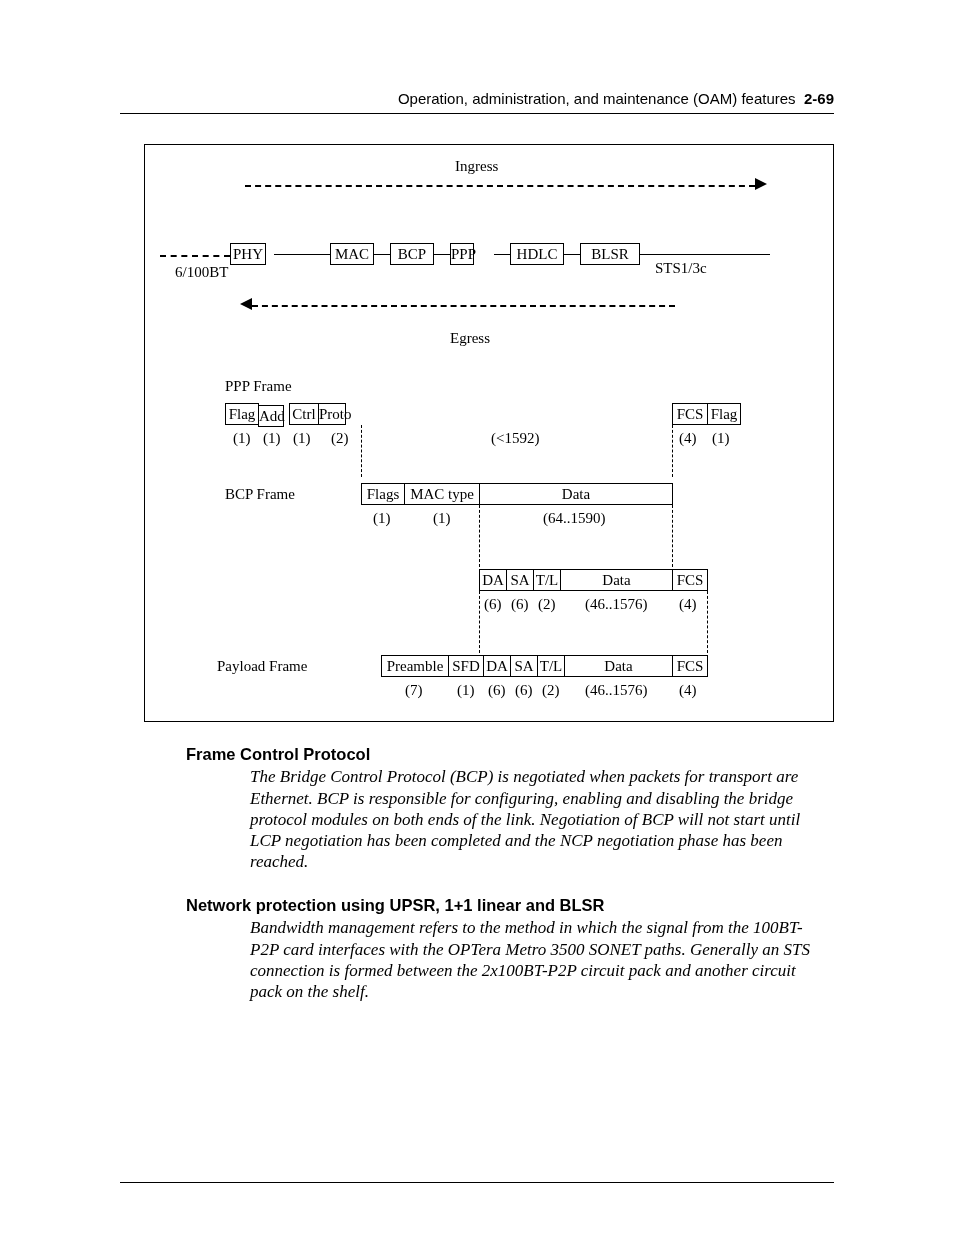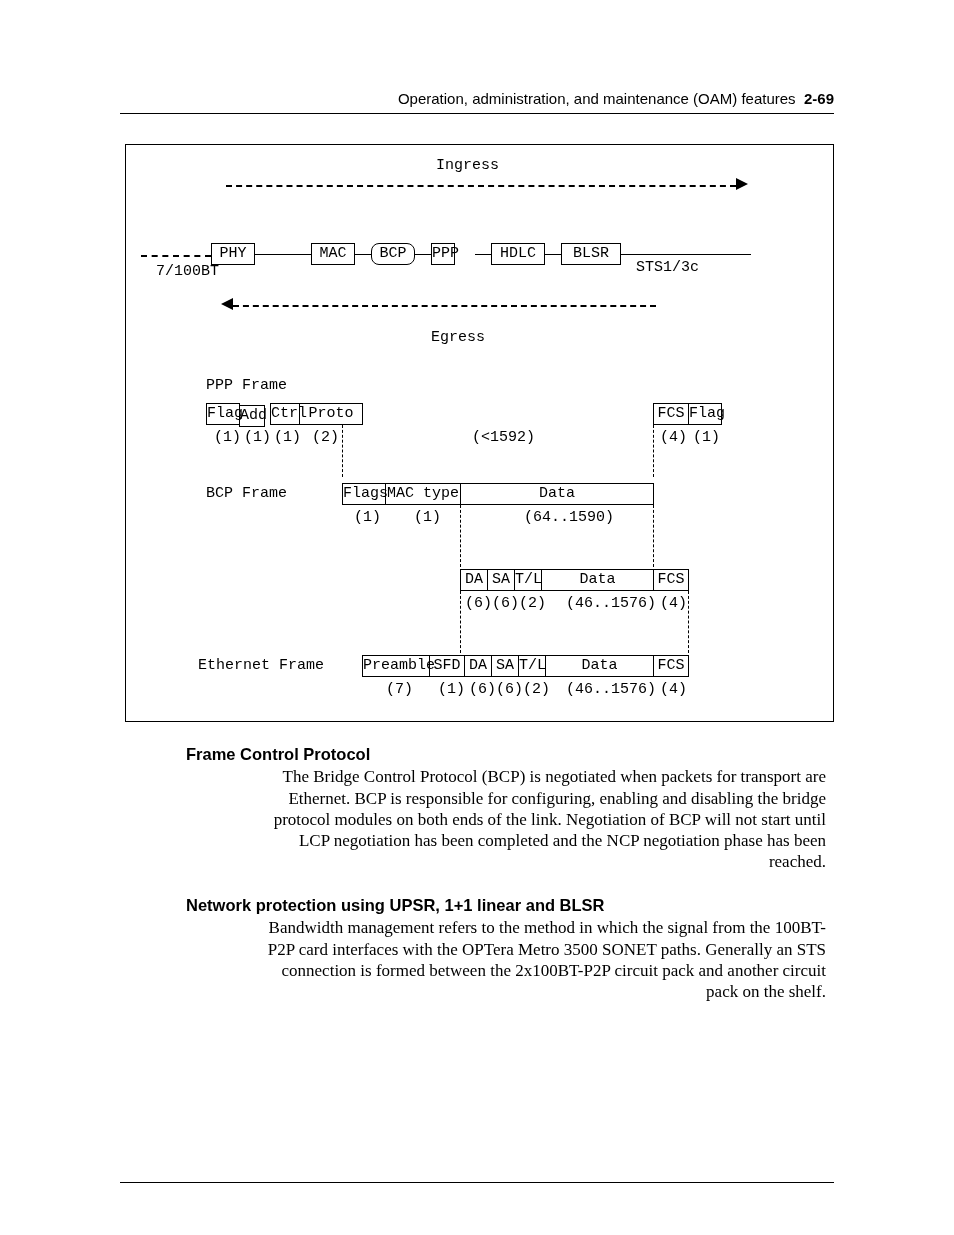--- a/index.html
+++ b/index.html
@@ -24,24 +24,24 @@
   }
   .running-header .pagenum { font-weight: bold; }
   .fig-caption {
     font-family: Helvetica, Arial, sans-serif;
     font-size: 15px;
     font-weight: bold;
     margin-bottom: 10px;
   }
   .figure-box {
     border: 1px solid #000;
-    margin-left: 5px;
+    margin-left: 24px;
     height: 576px;
     position: relative;
-    font-family: Liberation Mono, monospace;
+    font-family: Liberation Serif, serif;
     font-size: 15px;
     padding-left: 31px;
   }
   .fig-label { position: absolute; }
   .fig-cell {
     position: absolute;
     border: 1px solid #000;
     text-align: center;
     box-sizing: border-box;
     padding-top: 1px;
@@ -63,21 +63,22 @@
   .section-heading {
     font-family: Helvetica, Arial, sans-serif;
     font-size: 16.5px;
     font-weight: bold;
     margin-top: 22px;
     margin-bottom: 0;
     margin-left: 66px;
   }
   .body-para {
     margin: 2px 8px 0 130px;
-    text-align: right;
+    text-align: left;
+    font-style: italic;
   }
   .footer {
     margin-top: 180px;
     border-top: 1px solid #000;
     padding-top: 6px;
     font-family: Helvetica, Arial, sans-serif;
     font-size: 14.5px;
     text-align: center;
   }
   .arrow-right {
@@ -106,45 +107,45 @@
 <div class="fig-caption">
 </div>
 
 <div class="figure-box">
 
   <div class="fig-label" style="left:310px; top:12px;">Ingress</div>
   <div class="dashed-h" style="left:100px; top:40px; width:510px;"></div>
   <div class="arrow-right" style="left:610px; top:33px;"></div>
 
   <div class="dashed-h" style="left:15px; top:110px; width:70px;"></div>
-  <div class="fig-label" style="left:30px; top:118px;">7/100BT</div>
-
-  <div class="fig-cell" style="left:85px; top:98px; width:44px;">PHY</div>
+  <div class="fig-label" style="left:30px; top:118px;">6/100BT</div>
+
+  <div class="fig-cell" style="left:85px; top:98px; width:36px;">PHY</div>
   <div class="connector" style="left:129px; top:109px; width:56px;"></div>
   <div class="fig-cell" style="left:185px; top:98px; width:44px;">MAC</div>
   <div class="connector" style="left:229px; top:109px; width:16px;"></div>
-  <div class="fig-cell" style="left:245px; top:98px; width:44px;border-radius:8px;">BCP</div>
+  <div class="fig-cell" style="left:245px; top:98px; width:44px;">BCP</div>
   <div class="connector" style="left:289px; top:109px; width:16px;"></div>
   <div class="fig-cell" style="left:305px; top:98px; width:24px;">PPP</div>
   <div class="connector" style="left:349px; top:109px; width:16px;"></div>
   <div class="fig-cell" style="left:365px; top:98px; width:54px;">HDLC</div>
   <div class="connector" style="left:419px; top:109px; width:16px;"></div>
   <div class="fig-cell" style="left:435px; top:98px; width:60px;">BLSR</div>
   <div class="connector" style="left:495px; top:109px; width:130px;"></div>
   <div class="fig-label" style="left:510px; top:114px;">STS1/3c</div>
 
   <div class="arrow-left" style="left:95px; top:153px;"></div>
   <div class="dashed-h" style="left:107px; top:160px; width:423px;"></div>
   <div class="fig-label" style="left:305px; top:184px;">Egress</div>
 
   <div class="fig-label" style="left:80px; top:232px;">PPP Frame</div>
   <div class="fig-cell" style="left:80px;  top:258px; width:34px;">Flag</div>
   <div class="fig-cell" style="left:113px; top:260px; width:26px;">Add</div>
   <div class="fig-cell" style="left:144px; top:258px; width:30px;">Ctrl</div>
-  <div class="fig-cell" style="left:173px; top:258px; width:64px;">Proto</div>
+  <div class="fig-cell" style="left:173px; top:258px; width:28px;">Proto</div>
   <div class="fig-cell" style="left:527px; top:258px; width:36px;">FCS</div>
   <div class="fig-cell" style="left:562px; top:258px; width:34px;">Flag</div>
   <div class="fig-label" style="left:88px;  top:284px;">(1)</div>
   <div class="fig-label" style="left:118px; top:284px;">(1)</div>
   <div class="fig-label" style="left:148px; top:284px;">(1)</div>
   <div class="fig-label" style="left:186px; top:284px;">(2)</div>
   <div class="fig-label" style="left:346px; top:284px;">(&lt;1592)</div>
   <div class="fig-label" style="left:534px; top:284px;">(4)</div>
   <div class="fig-label" style="left:567px; top:284px;">(1)</div>
   <div class="dashed-v" style="left:216px; top:280px; height:52px;"></div>
@@ -166,21 +167,21 @@
   <div class="fig-cell" style="left:415px; top:424px; width:113px;">Data</div>
   <div class="fig-cell" style="left:527px; top:424px; width:36px;">FCS</div>
   <div class="fig-label" style="left:339px; top:450px;">(6)</div>
   <div class="fig-label" style="left:366px; top:450px;">(6)</div>
   <div class="fig-label" style="left:393px; top:450px;">(2)</div>
   <div class="fig-label" style="left:440px; top:450px;">(46..1576)</div>
   <div class="fig-label" style="left:534px; top:450px;">(4)</div>
   <div class="dashed-v" style="left:334px; top:446px; height:62px;"></div>
   <div class="dashed-v" style="left:562px; top:446px; height:62px;"></div>
 
-  <div class="fig-label" style="left:72px; top:512px;">Ethernet Frame</div>
+  <div class="fig-label" style="left:72px; top:512px;">Payload Frame</div>
   <div class="fig-cell" style="left:236px; top:510px; width:68px;">Preamble</div>
   <div class="fig-cell" style="left:303px; top:510px; width:36px;">SFD</div>
   <div class="fig-cell" style="left:338px; top:510px; width:28px;">DA</div>
   <div class="fig-cell" style="left:365px; top:510px; width:28px;">SA</div>
   <div class="fig-cell" style="left:392px; top:510px; width:28px;">T/L</div>
   <div class="fig-cell" style="left:419px; top:510px; width:109px;">Data</div>
   <div class="fig-cell" style="left:527px; top:510px; width:36px;">FCS</div>
   <div class="fig-label" style="left:260px; top:536px;">(7)</div>
   <div class="fig-label" style="left:312px; top:536px;">(1)</div>
   <div class="fig-label" style="left:343px; top:536px;">(6)</div>

